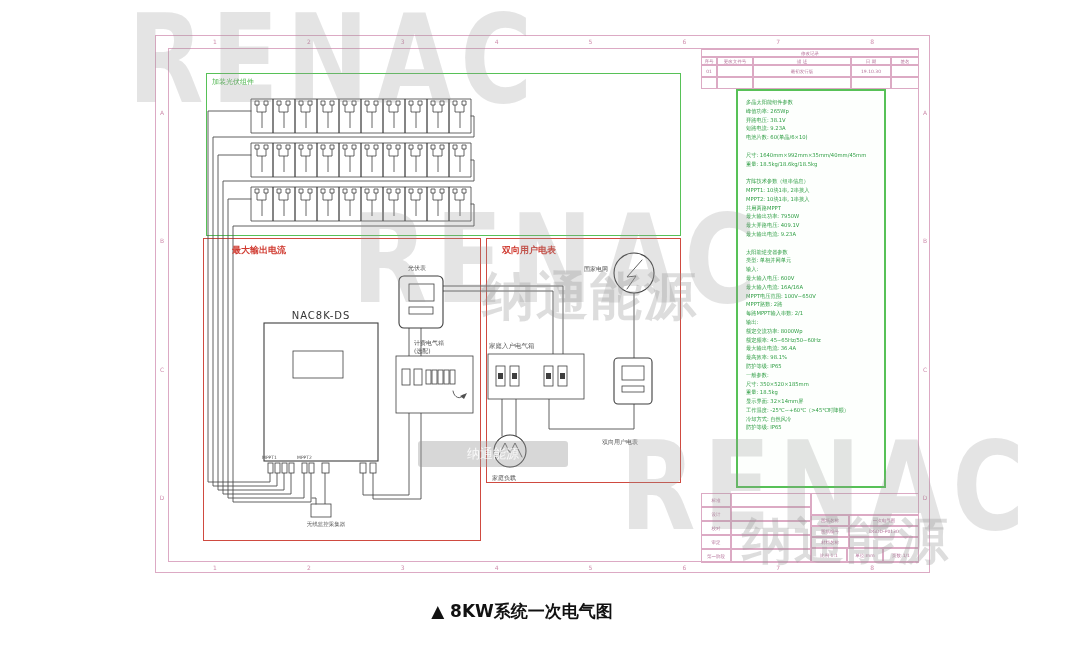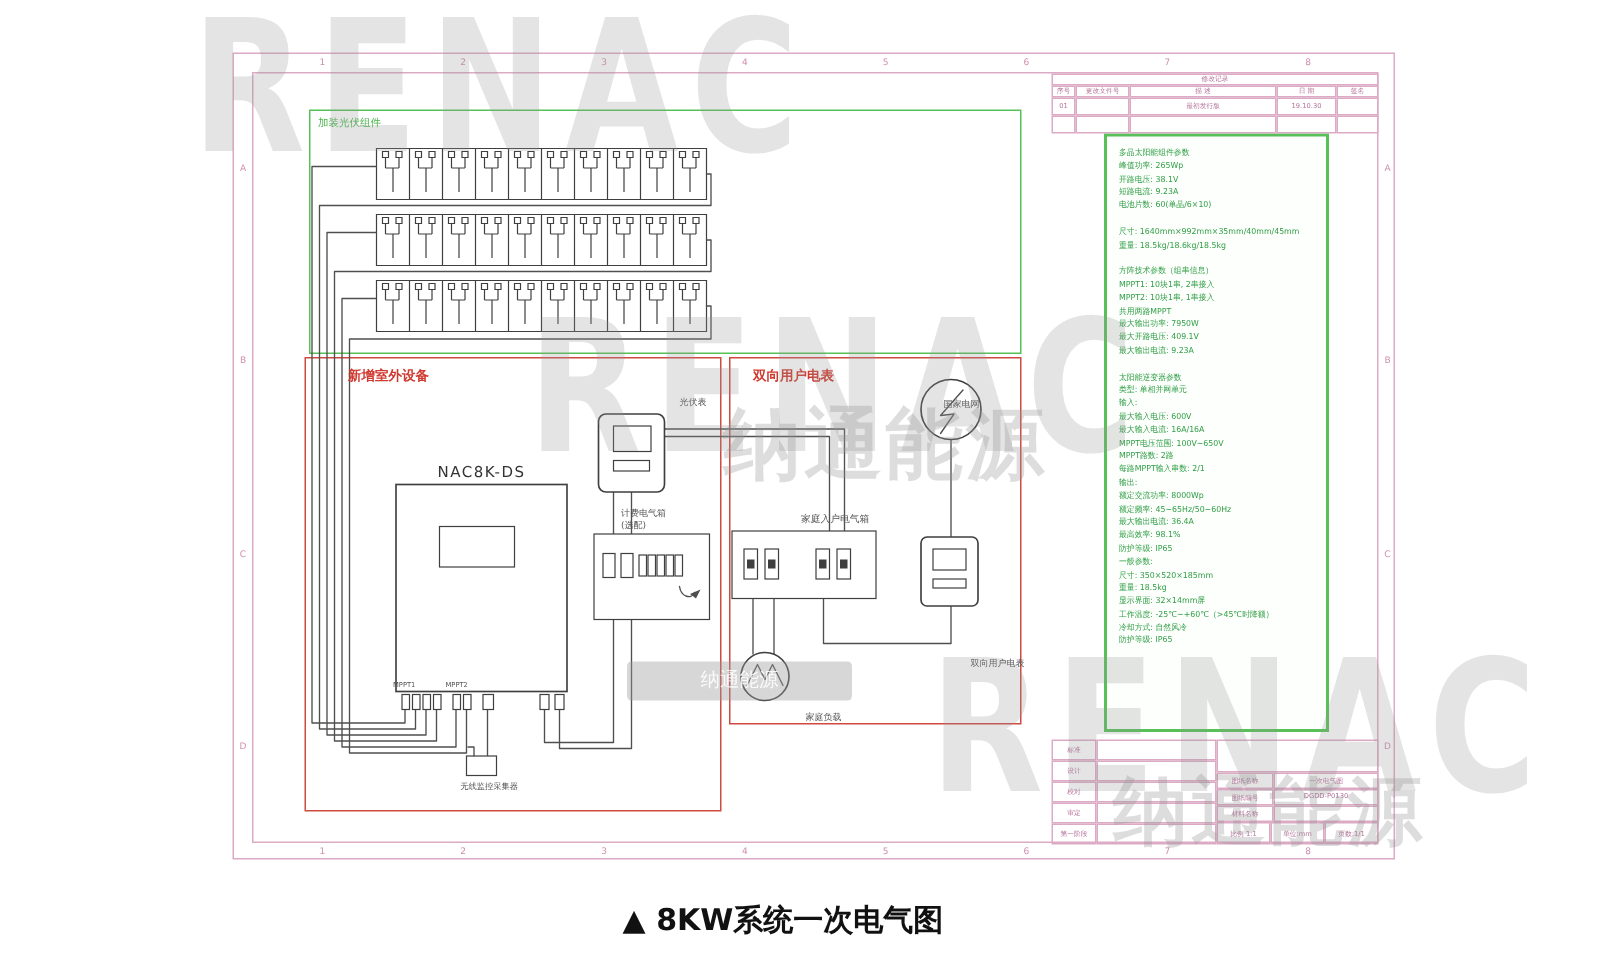--- a/index.html
+++ b/index.html
@@ -20,21 +20,21 @@
   
   .zone{position:absolute;box-sizing:border-box;}
   #pv-zone{left:50px;top:37px;width:475px;height:163px;border:1.5px solid #57c157;}
   #param-zone{left:580px;top:53px;width:150px;height:399px;border:2px solid #57c157;background:#fdfffd;}
   #outdoor-zone{left:47px;top:202px;width:278px;height:303px;border:1.5px solid #cf4a40;}
   #existing-zone{left:330px;top:202px;width:195px;height:245px;border:1.5px solid #cf4a40;}
   
   .lbl{position:absolute;white-space:nowrap;color:#4a4a4a;}
   .green-lbl{color:#4bb54b;font-size:7px;}
   .red-lbl{color:#d03a30;font-size:9px;font-weight:bold;}
-  .dev-lbl{font-size:6px;color:#555;margin-left:45px;}
+  .dev-lbl{font-size:6px;color:#555;}
   .tiny-lbl{font-size:4.5px;color:#555;}
   #inv-model{left:108px;top:274px;width:114px;text-align:center;font-size:10px;
         letter-spacing:1px;color:#333;}
   #billing-lbl{left:258px;top:303px;font-size:6px;line-height:8px;color:#555;}
   #collector-lbl{left:129px;top:485px;width:82px;text-align:center;font-size:5.5px;color:#555;}
   #notes{position:absolute;left:264px;top:467px;font-size:6.5px;line-height:13px;color:#c0504d;}
   
   #param-lines{padding:7px 0 0 8px;}
   .pline{font-size:5.5px;height:8.8px;line-height:8.8px;white-space:nowrap;color:#2f9e44;
         transform:scale(.95,1);transform-origin:left top;}
@@ -54,21 +54,21 @@
   .wm{position:absolute;font-weight:800;color:rgba(150,150,150,.26);letter-spacing:8px;
       pointer-events:none;white-space:nowrap;transform:scaleY(1.25);transform-origin:left top;
       font-size:98px;}
   .wm-cn{position:absolute;font-weight:700;color:rgba(150,150,150,.32);letter-spacing:2px;
       pointer-events:none;white-space:nowrap;font-size:52px;}
   #wm-chip{position:absolute;left:418px;top:441px;width:150px;height:26px;
       background:rgba(155,155,155,.4);border-radius:3px;text-align:center;line-height:26px;
       font-size:13px;color:rgba(255,255,255,.85);pointer-events:none;}
   
   #caption{position:absolute;left:0;top:600px;width:1044px;text-align:center;
-      font-size:20px;font-weight:600;color:#111;}
+      font-size:17px;font-weight:600;color:#111;}
 </style>
 </head>
 <body>
 
 <div id="page">
 
   <div id="sheet">
     <div id="inner-frame"></div>
 
     <div class="ruler-top">
@@ -185,21 +185,21 @@
       <rect class="devt" x="466" y="350" width="22" height="6"></rect>
 
       <circle class="dev" cx="354" cy="415" r="16"></circle>
       <polyline class="w" points="342,421 349,407 354,417 359,407 366,421"></polyline>
 
       <rect class="devt" x="155" y="468" width="20" height="13"></rect>
       <path class="w" d="M160,468 V462 H156"></path>
     </svg>
 
     <div class="lbl green-lbl" style="left:56px;top:41px;">加装光伏组件</div>
-    <div class="lbl red-lbl" style="left:76px;top:208px;">新增室外设备</div>
+    <div class="lbl red-lbl" style="left:76px;top:208px;">最大输出电流</div>
     <div class="lbl red-lbl" style="left:346px;top:208px;">双向用户电表</div>
     <div class="lbl" id="inv-model">NAC8K-DS</div>
     <div class="lbl tiny-lbl" style="left:106px;top:419px;">MPPT1</div>
     <div class="lbl tiny-lbl" style="left:141px;top:419px;">MPPT2</div>
     <div class="lbl dev-lbl" style="left:252px;top:228px;">光伏表</div>
     <div class="lbl" id="billing-lbl">
       <div>计费电气箱</div>
       <div>(选配)</div>
     </div>
     <div class="lbl" id="collector-lbl">无线监控采集器</div>

